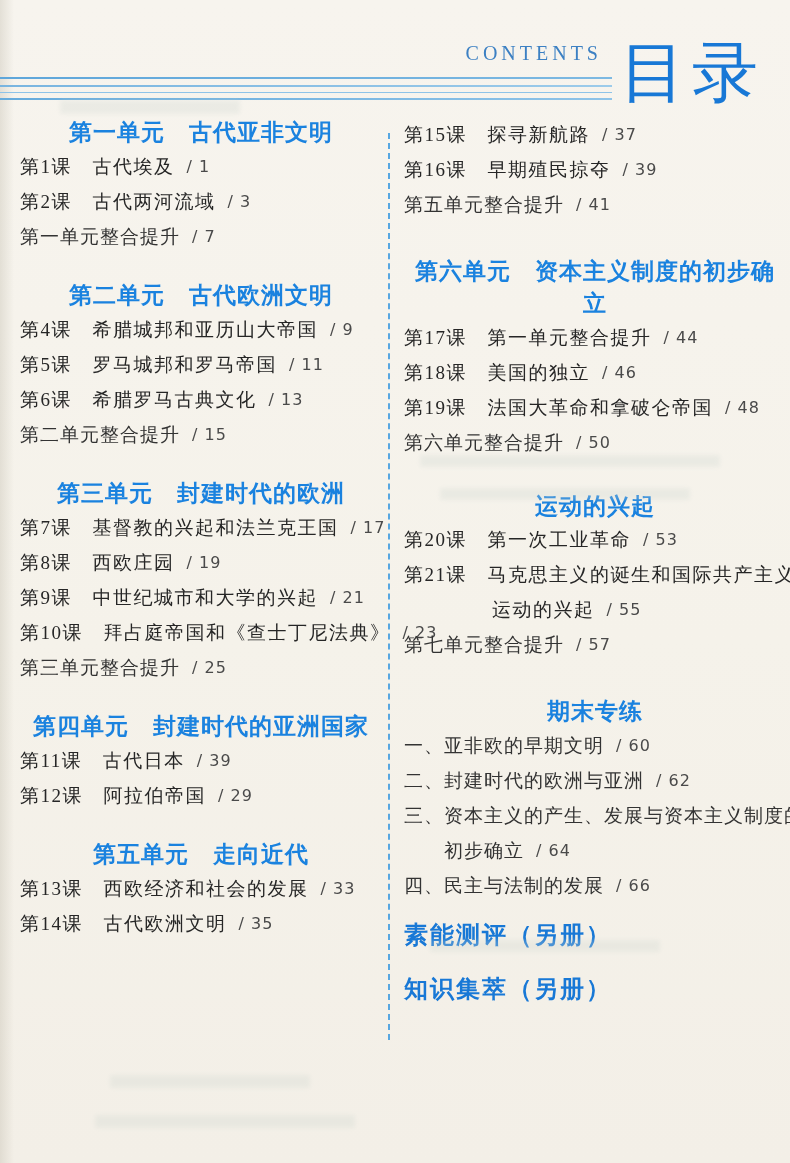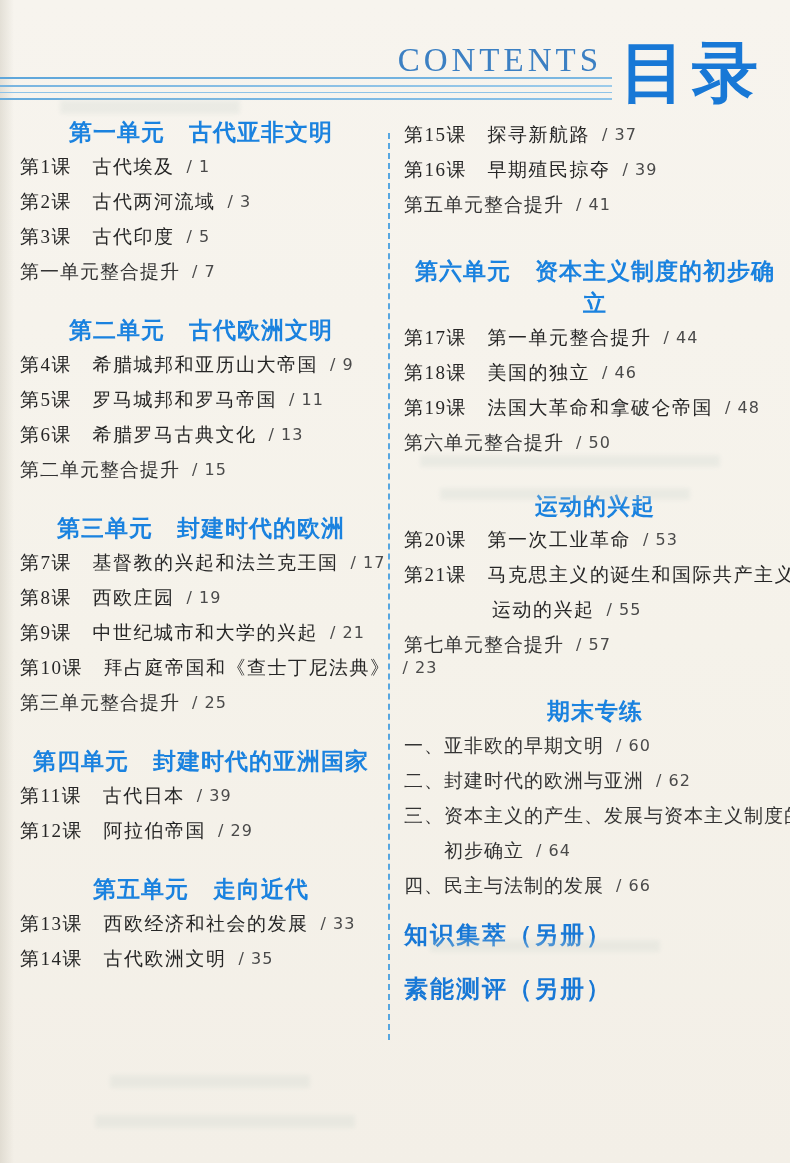--- a/index.html
+++ b/index.html
@@ -5,24 +5,24 @@
   html,body{margin:0;padding:0;}
   body{width:790px;height:1163px;position:relative;overflow:hidden;
        font-family:"Liberation Sans",sans-serif;
        background:#f6f3ec;}
   #page{position:absolute;inset:0;
         background:
           linear-gradient(90deg, rgba(190,185,170,.35) 0px, rgba(246,243,236,0) 14px),
           linear-gradient(180deg,#f7f4ee 0%,#f5f2ea 55%,#f3efe7 100%);}
   
   .contents-en{position:absolute;top:42px;left:0;width:602px;text-align:right;
-     font-family:"Liberation Serif",serif;font-size:33px;letter-spacing:4px;
+     font-family:"Liberation Serif",serif;font-size:20px;letter-spacing:4px;
      color:#3c80c3;}
   .mulu{position:absolute;top:34px;left:620px;width:164px;
-     font-size:66px;font-weight:700;letter-spacing:6px;line-height:76px;
+     font-size:66px;font-weight:400;letter-spacing:6px;line-height:76px;
      color:#1878d6;font-family:"Liberation Sans",sans-serif;}
   .hline{position:absolute;left:0;width:612px;}
   .hl1{top:77px;height:2px;background:linear-gradient(90deg,#5ea6da,#7db9e2);}
   .hl2{top:85px;height:2px;background:linear-gradient(90deg,#79b5e0,#9ccbea);}
   .hl3{top:92px;height:1px;background:#8ec3e8;}
   .hl4{top:98px;height:2px;background:linear-gradient(90deg,#66abdc,#8ec3e8);}
   
   .divider{position:absolute;left:388px;top:133px;height:907px;width:0;
      border-left:2px dashed #57a7e1;}
   
@@ -72,24 +72,20 @@
     <div class="section">
       <div class="unit-heading">第一单元　古代亚非文明</div>
       <div class="row lesson first">
         <span class="t">第1课　古代埃及</span>
         <span class="p">/ 1</span>
       </div>
       <div class="row lesson">
         <span class="t">第2课　古代两河流域</span>
         <span class="p">/ 3</span>
       </div>
-      <div class="row lesson">
-        <span class="t">第3课　古代印度</span>
-        <span class="p">/ 5</span>
-      </div>
       <div class="row summary">
         <span class="t">第一单元整合提升</span>
         <span class="p">/ 7</span>
       </div>
     </div>
 
     <div class="section">
       <div class="unit-heading">第二单元　古代欧洲文明</div>
       <div class="row lesson first">
         <span class="t">第4课　希腊城邦和亚历山大帝国</span>
@@ -231,22 +227,22 @@
       <div class="row summary indent-sm">
         <span class="t">初步确立</span>
         <span class="p">/ 64</span>
       </div>
       <div class="row summary">
         <span class="t">四、民主与法制的发展</span>
         <span class="p">/ 66</span>
       </div>
     </div>
 
+    <div class="extra-link">素能测评（另册）</div>
     <div class="extra-link">知识集萃（另册）</div>
-    <div class="extra-link">素能测评（另册）</div>
 
   </div>
 
   <div class="ghost-bar" style="left:60px;top:100px;width:180px;height:14px;"></div>
   <div class="ghost-bar" style="left:110px;top:1075px;width:200px;height:13px;"></div>
   <div class="ghost-bar" style="left:95px;top:1115px;width:260px;height:13px;"></div>
   <div class="ghost-bar" style="left:420px;top:455px;width:300px;height:12px;"></div>
   <div class="ghost-bar" style="left:440px;top:488px;width:250px;height:12px;"></div>
   <div class="ghost-bar" style="left:430px;top:940px;width:230px;height:12px;"></div>
 

